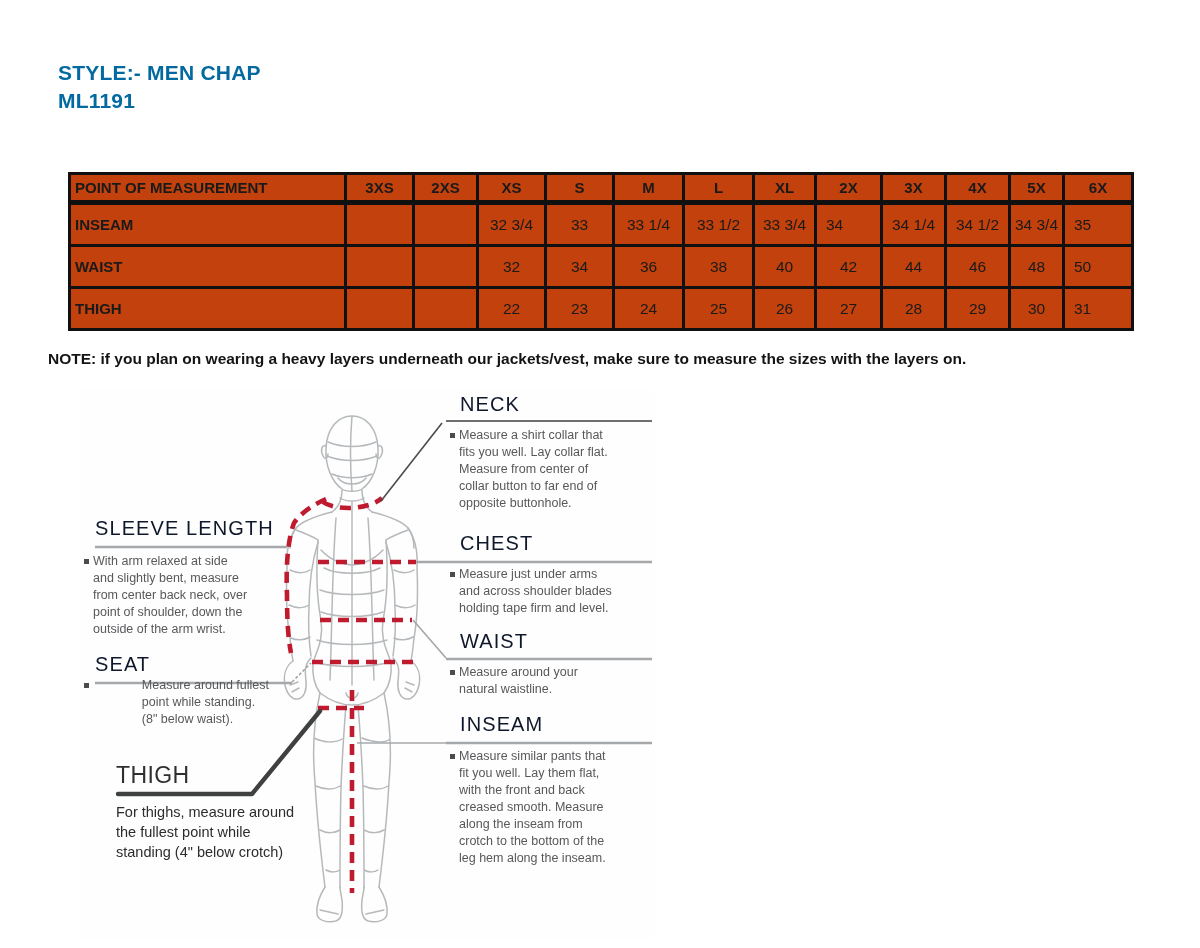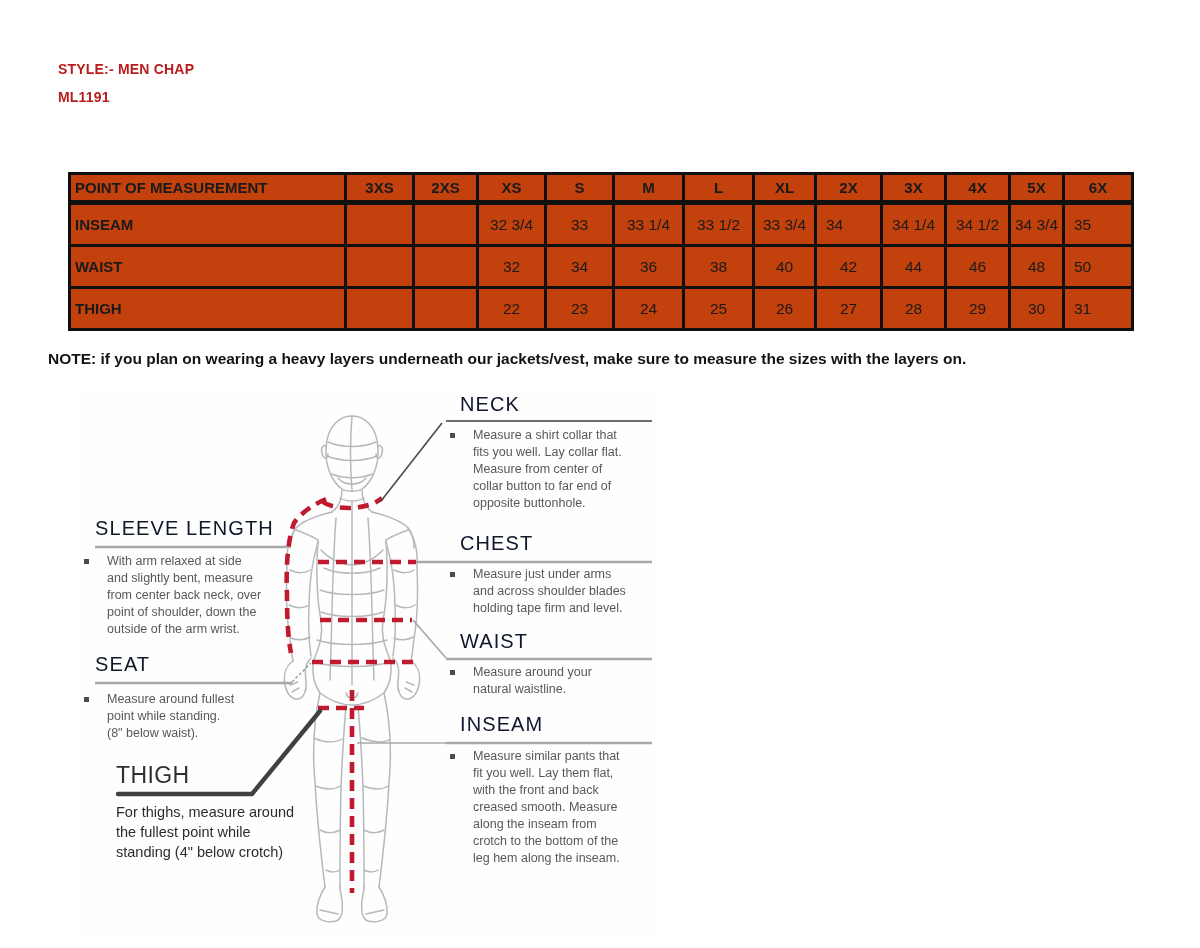--- a/index.html
+++ b/index.html
@@ -1,48 +1,48 @@
 <!DOCTYPE html>
 <html><head>
 <meta charset="utf-8">
 <style>
   html,body{margin:0;padding:0;background:#ffffff;}
   body{width:1200px;height:948px;position:relative;font-family:"Liberation Sans",sans-serif;color:#1a1a1a;overflow:hidden;}
   .page{position:absolute;inset:0;background:#fff;}
 
-  .doc-title{position:absolute;left:58px;font-size:14px;font-weight:bold;letter-spacing:.2px;color:#b91c1c;}
+  .doc-title{position:absolute;left:58px;font-size:21px;font-weight:bold;letter-spacing:.2px;color:#0369a1;}
   #title-line1{top:61px;}
   #title-line2{top:89px;}
 
   
   table.size-chart{position:absolute;left:68px;top:172px;border-collapse:collapse;table-layout:fixed;background:#c2410c;}
   table.size-chart th,table.size-chart td{border:3px solid #101010;font-size:15px;height:37px;overflow:hidden;white-space:nowrap;}
   table.size-chart thead th{height:23px;font-weight:bold;text-align:center;font-size:15px;}
   table.size-chart thead th.corner{text-align:left;padding-left:4px;}
   table.size-chart thead{border-bottom:5px solid #101010;}
   table.size-chart tbody th{font-weight:bold;text-align:left;padding-left:4px;font-size:15px;}
   table.size-chart td{font-weight:normal;font-size:15.5px;text-align:center;padding:0;margin-left:40px;}
   table.size-chart td.al{text-align:left;padding-left:9px;}
 
   .note{position:absolute;left:48px;top:350px;font-size:15.5px;font-weight:bold;color:#141414;width:1100px;}
 
   
   .diagram{position:absolute;left:80px;top:390px;width:575px;height:548px;background:#fefefe;}
   .diagram svg{position:absolute;left:0;top:0;}
 
   .lbl-title{position:absolute;font-size:20px;letter-spacing:1.1px;color:#0f172a;font-weight:400;}
-  .lbl-desc{position:absolute;display:flex;gap:18px;font-size:12.5px;line-height:17px;color:#57585a;white-space:pre-line;}
+  .lbl-desc{position:absolute;display:flex;gap:4px;font-size:12.5px;line-height:17px;color:#57585a;white-space:pre-line;}
   .lbl-desc .sq{width:5px;height:5px;background:#4c4c4c;margin-top:6px;flex:0 0 auto;}
 
   #neck-title{left:380px;top:3px;}     #neck-desc{left:370px;top:37px;width:190px;}
   #chest-title{left:380px;top:142px;}  #chest-desc{left:370px;top:176px;width:200px;}
   #waist-title{left:380px;top:240px;}  #waist-desc{left:370px;top:274px;width:190px;}
   #inseam-title{left:380px;top:323px;} #inseam-desc{left:370px;top:358px;width:200px;}
   #sleeve-title{left:15px;top:127px;}  #sleeve-desc{left:4px;top:163px;width:210px;}
-  #seat-title{left:15px;top:263px;}    #seat-desc{left:4px;top:301px;width:185px;}
+  #seat-title{left:15px;top:263px;}    #seat-desc{left:4px;top:287px;width:185px;justify-content:space-between;}
   #thigh-title{left:36px;top:372px;font-size:23px;color:#2f2f2f;letter-spacing:.4px;}
   #thigh-desc{left:36px;top:412px;width:225px;font-size:14.5px;line-height:20px;color:#2c2c2c;}
 </style>
 </head>
 <body>
 
 <div class="page">
 
   <div class="doc-title" id="title-line1">STYLE:- MEN CHAP</div>
   <div class="doc-title" id="title-line2">ML1191</div>

